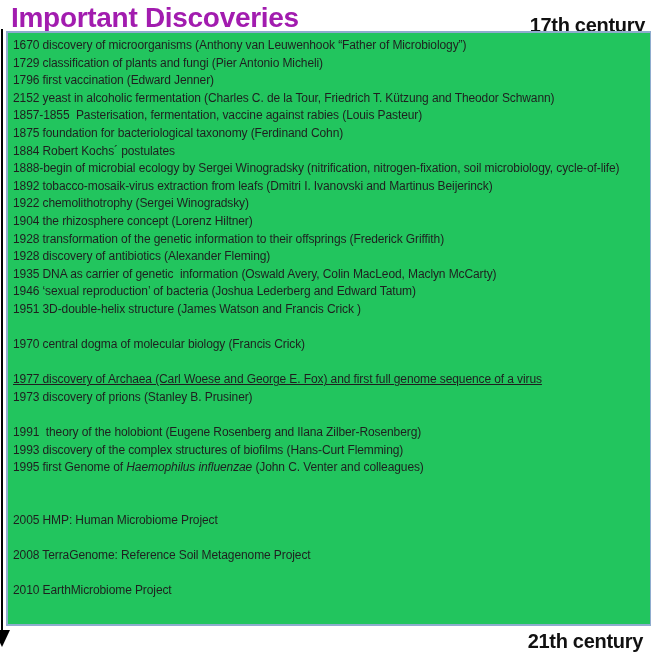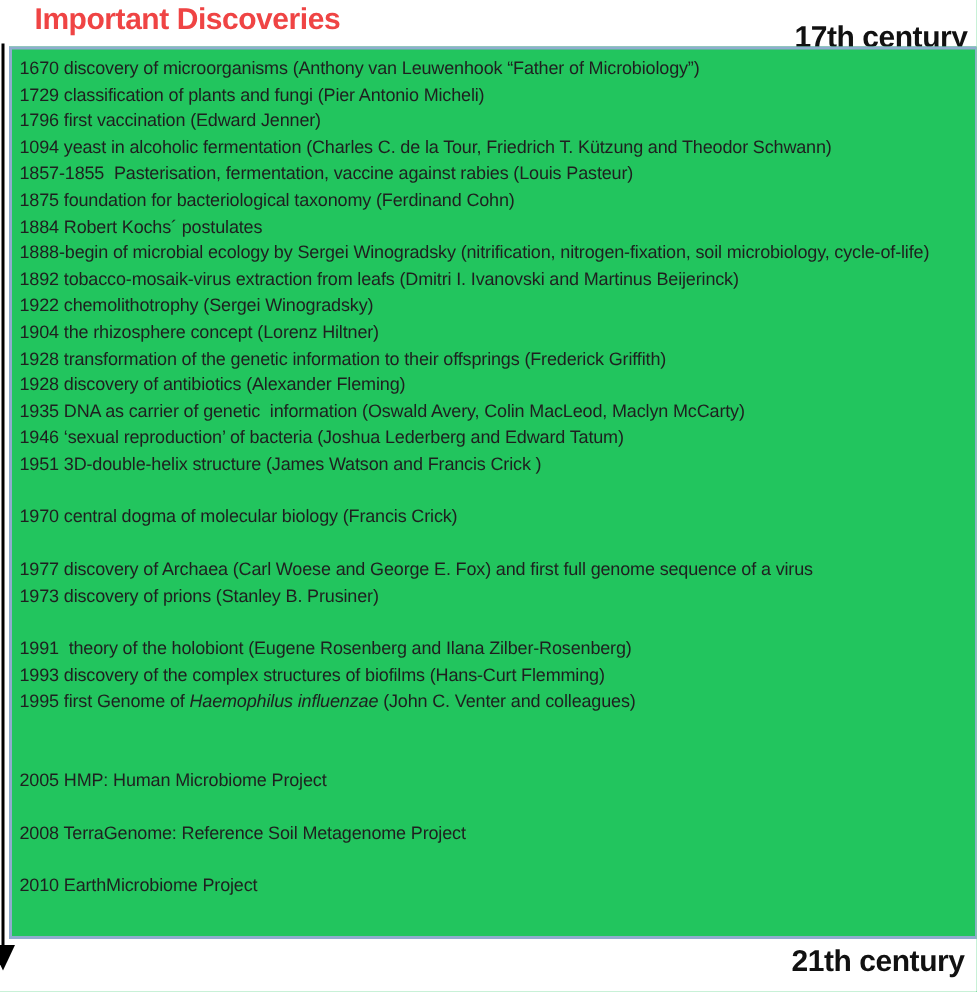--- a/index.html
+++ b/index.html
@@ -10,24 +10,24 @@
     overflow: hidden;
   }
   #page {
     position: relative;
     width: 651px; height: 661px;
     background: #ffffff;
     overflow: hidden;
   }
   .page-title {
     position: absolute;
-    left: 23px; top: 2px;
-    font-size: 20px;
+    left: 11px; top: 2px;
+    font-size: 28px;
     font-weight: 700;
-    color: #ef4444;
+    color: #a21caf;
     letter-spacing: -0.3px;
     white-space: nowrap;
   }
   .era-top {
     position: absolute;
     right: 6px; top: 14px;
     font-size: 20px;
     font-weight: 700;
     color: #111111;
     letter-spacing: -0.3px;
@@ -85,37 +85,37 @@
   <div class="era-top">17th century</div>
 
   <div class="axis-line"></div>
 
   <div class="axis-arrowhead"></div>
 
   <div class="timeline-box" id="timeline-box" style="border-color: rgb(143, 172, 206);">
       <div class="tl-line" style="color: rgb(31, 31, 31);">1670 discovery of microorganisms (Anthony van Leuwenhook “Father of Microbiology”)</div>
       <div class="tl-line" style="color: rgb(31, 31, 31);">1729 classification of plants and fungi (Pier Antonio Micheli)</div>
       <div class="tl-line" style="color: rgb(31, 31, 31);">1796 first vaccination (Edward Jenner)</div>
-      <div class="tl-line" style="color: rgb(31, 31, 31);">1094 yeast in alcoholic fermentation (Charles C. de la Tour, Friedrich T. Kützung and Theodor Schwann)</div>
+      <div class="tl-line" style="color: rgb(31, 31, 31);">2152 yeast in alcoholic fermentation (Charles C. de la Tour, Friedrich T. Kützung and Theodor Schwann)</div>
       <div class="tl-line" style="color: rgb(31, 31, 31);">1857-1855  Pasterisation, fermentation, vaccine against rabies (Louis Pasteur)</div>
       <div class="tl-line" style="color: rgb(31, 31, 31);">1875 foundation for bacteriological taxonomy (Ferdinand Cohn)</div>
       <div class="tl-line" style="color: rgb(31, 31, 31);">1884 Robert Kochs´ postulates</div>
       <div class="tl-line" style="color: rgb(31, 31, 31);">1888-begin of microbial ecology by Sergei Winogradsky (nitrification, nitrogen-fixation, soil microbiology, cycle-of-life)</div>
       <div class="tl-line" style="color: rgb(31, 31, 31);">1892 tobacco-mosaik-virus extraction from leafs (Dmitri I. Ivanovski and Martinus Beijerinck)</div>
       <div class="tl-line" style="color: rgb(31, 31, 31);">1922 chemolithotrophy (Sergei Winogradsky)</div>
       <div class="tl-line" style="color: rgb(31, 31, 31);">1904 the rhizosphere concept (Lorenz Hiltner)</div>
       <div class="tl-line" style="color: rgb(31, 31, 31);">1928 transformation of the genetic information to their offsprings (Frederick Griffith)</div>
       <div class="tl-line" style="color: rgb(31, 31, 31);">1928 discovery of antibiotics (Alexander Fleming)</div>
       <div class="tl-line" style="color: rgb(31, 31, 31);">1935 DNA as carrier of genetic  information (Oswald Avery, Colin MacLeod, Maclyn McCarty)</div>
       <div class="tl-line" style="color: rgb(31, 31, 31);">1946 ‘sexual reproduction’ of bacteria (Joshua Lederberg and Edward Tatum)</div>
       <div class="tl-line" style="color: rgb(31, 31, 31);">1951 3D-double-helix structure (James Watson and Francis Crick )</div>
       <div class="tl-line" style="color: rgb(31, 31, 31);">&nbsp;</div>
       <div class="tl-line" style="color: rgb(31, 31, 31);">1970 central dogma of molecular biology (Francis Crick)</div>
       <div class="tl-line" style="color: rgb(31, 31, 31);">&nbsp;</div>
-      <div class="tl-line" style="color: rgb(31, 31, 31);">1977 discovery of Archaea (Carl Woese and George E. Fox) and first full genome sequence of a virus</div>
+      <div class="tl-line" style="color: rgb(31, 31, 31); text-decoration: underline;">1977 discovery of Archaea (Carl Woese and George E. Fox) and first full genome sequence of a virus</div>
       <div class="tl-line" style="color: rgb(31, 31, 31);">1973 discovery of prions (Stanley B. Prusiner)</div>
       <div class="tl-line" style="color: rgb(31, 31, 31);">&nbsp;</div>
       <div class="tl-line" style="color: rgb(31, 31, 31);">1991  theory of the holobiont (Eugene Rosenberg and Ilana Zilber-Rosenberg)</div>
       <div class="tl-line" style="color: rgb(31, 31, 31);">1993 discovery of the complex structures of biofilms (Hans-Curt Flemming)</div>
       <div class="tl-line" style="color: rgb(31, 31, 31);"><span>1995 first Genome of </span><span style="font-style: italic;">Haemophilus influenzae</span><span> (John C. Venter and colleagues)</span></div>
       <div class="tl-line" style="color: rgb(31, 31, 31);">&nbsp;</div>
       <div class="tl-line" style="color: rgb(31, 31, 31);">&nbsp;</div>
       <div class="tl-line" style="color: rgb(31, 31, 31);">2005 HMP: Human Microbiome Project</div>
       <div class="tl-line" style="color: rgb(31, 31, 31);">&nbsp;</div>
       <div class="tl-line" style="color: rgb(31, 31, 31);">2008 TerraGenome: Reference Soil Metagenome Project</div>

